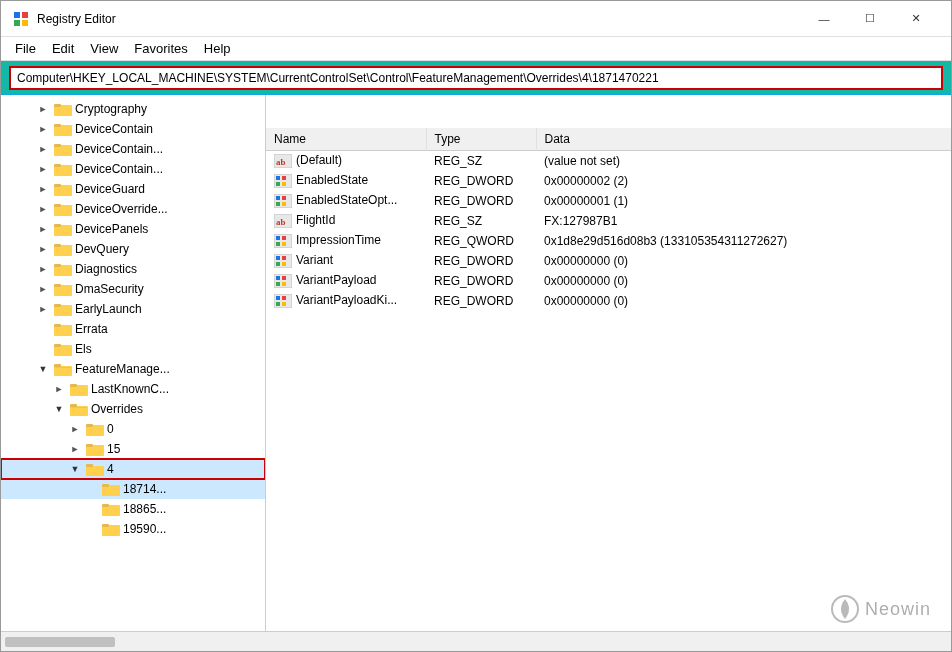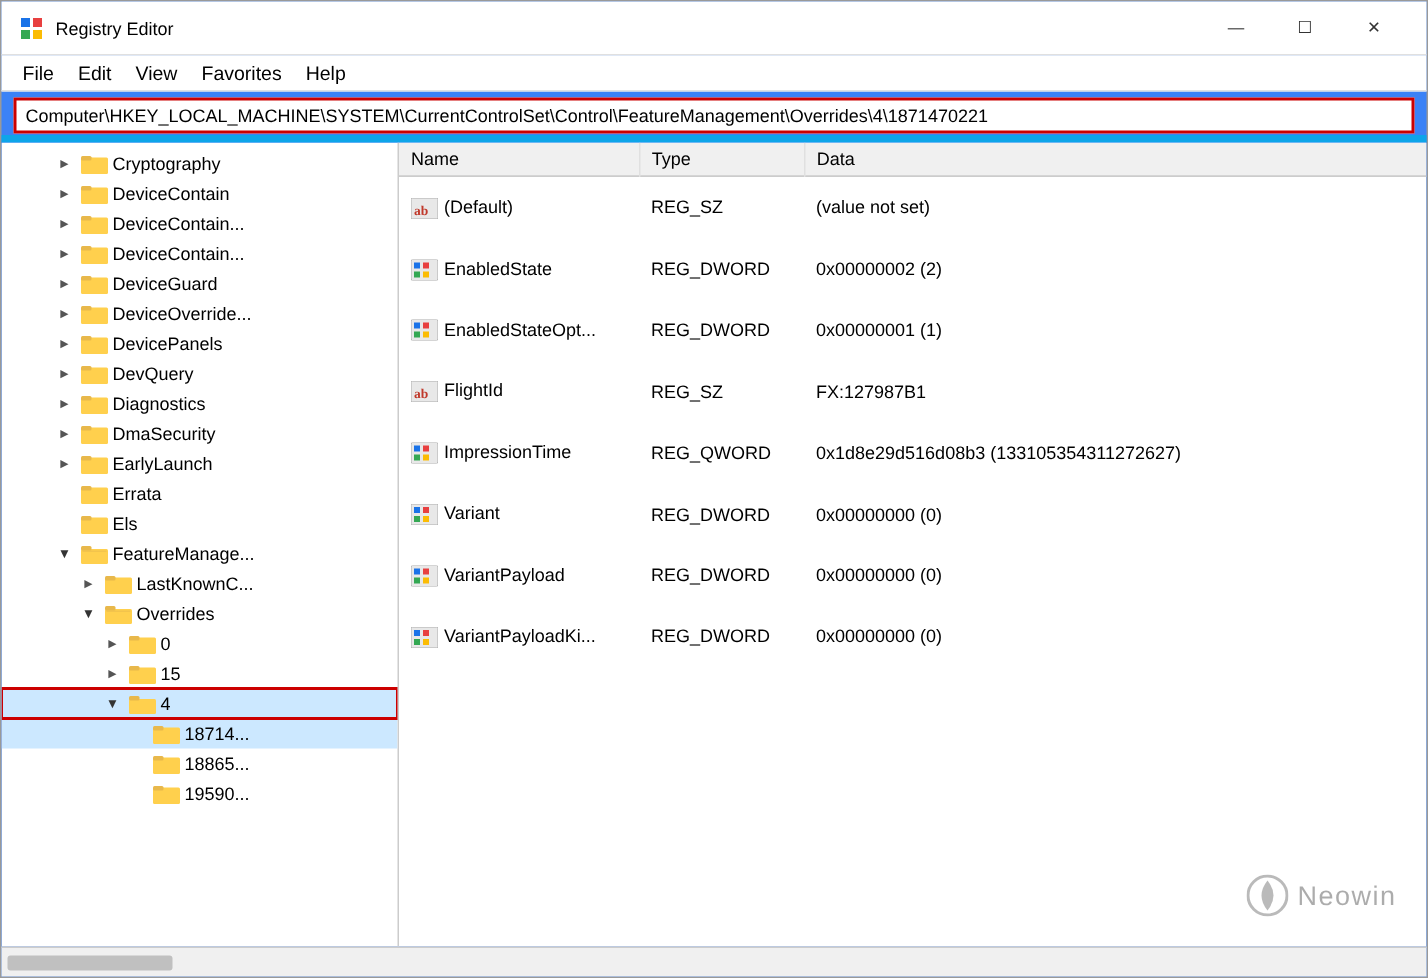--- a/index.html
+++ b/index.html
@@ -9,21 +9,21 @@
       background: #f0f0f0;
       width: 952px;
       height: 652px;
       overflow: hidden;
     }
 
     
     .window {
       width: 952px;
       height: 652px;
-      background: #3b82f6;
+      background: #14b8a6;
       border: 1px solid #999;
       display: flex;
       flex-direction: column;
     }
 
     .title-bar {
       background: #fff;
       display: flex;
       align-items: center;
       padding: 8px 12px;
@@ -78,24 +78,24 @@
     .menu-item {
       padding: 2px 8px;
       cursor: pointer;
       font-size: 13px;
       color: #000;
     }
 
     
     .address-bar {
       display: flex;
-      align-items: flex-start;
+      align-items: flex-end;
       padding: 4px 8px;
       height: 34px;
-      border-bottom: 5px solid #0ea5e9;
+      border-bottom: 1px solid #0ea5e9;
     }
 
     .address-box {
       flex: 1;
       border: 2px solid #cc0000;
       padding: 3px 6px;
       font-size: 12px;
       background: #fff;
       color: #000;
       outline: none;
@@ -168,20 +168,21 @@
     .tree-label {
       font-size: 12px;
       color: #000;
       white-space: nowrap;
     }
 
     
     .detail-table {
       width: 100%;
       border-collapse: collapse;
+      margin-top: 33px;
     }
 
     .detail-table thead tr {
       background: #f0f0f0;
       border-bottom: 1px solid #ccc;
     }
 
     .detail-table thead th {
       text-align: left;
       padding: 4px 8px;
@@ -191,31 +192,31 @@
       border-right: 1px solid #e0e0e0;
       cursor: pointer;
     }
     .detail-table thead th:last-child { border-right: none; }
 
     .detail-table tbody tr {
       height: 20px;
     }
 
     .detail-table tbody td {
-      padding: 13px 8px;
+      padding: 2px 8px;
       font-size: 12px;
       color: #000;
       border: none;
       white-space: nowrap;
     }
 
     
     .neowin-watermark {
       position: absolute;
-      bottom: 40px;
+      bottom: 28px;
       right: 20px;
       display: flex;
       align-items: center;
       gap: 6px;
       opacity: 0.4;
     }
     .neowin-logo-circle {
       width: 28px;
       height: 28px;
     }

